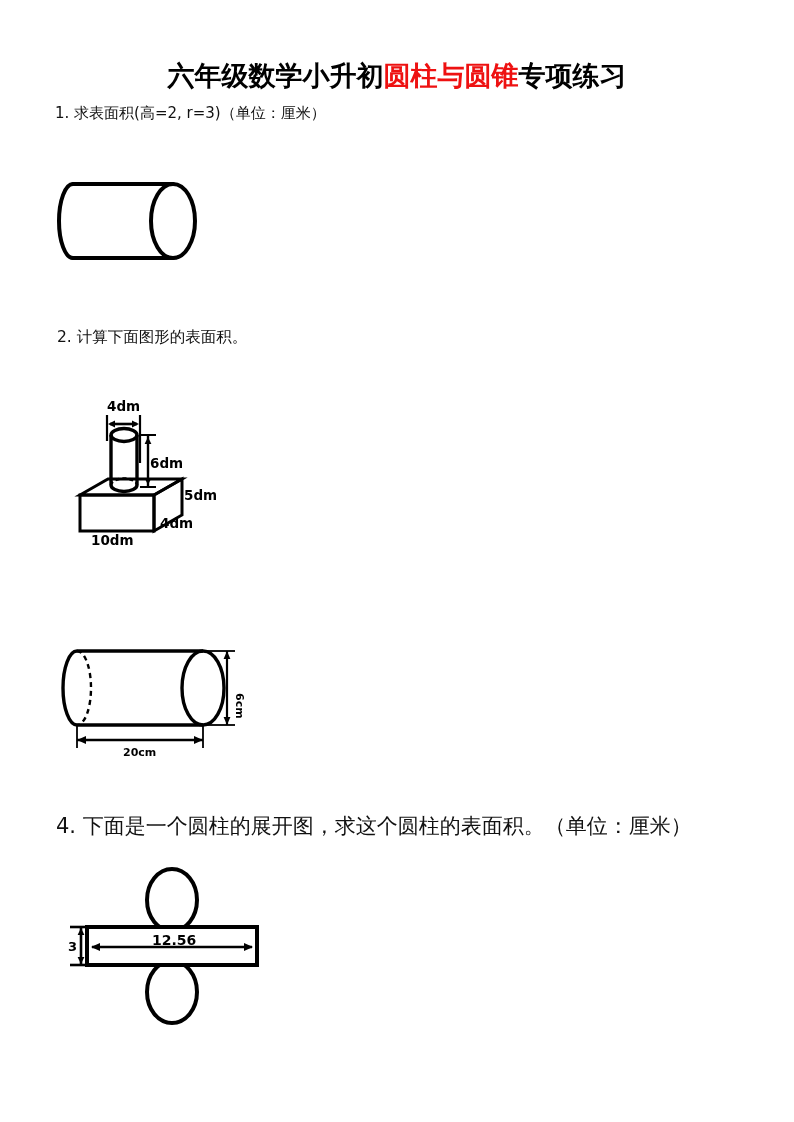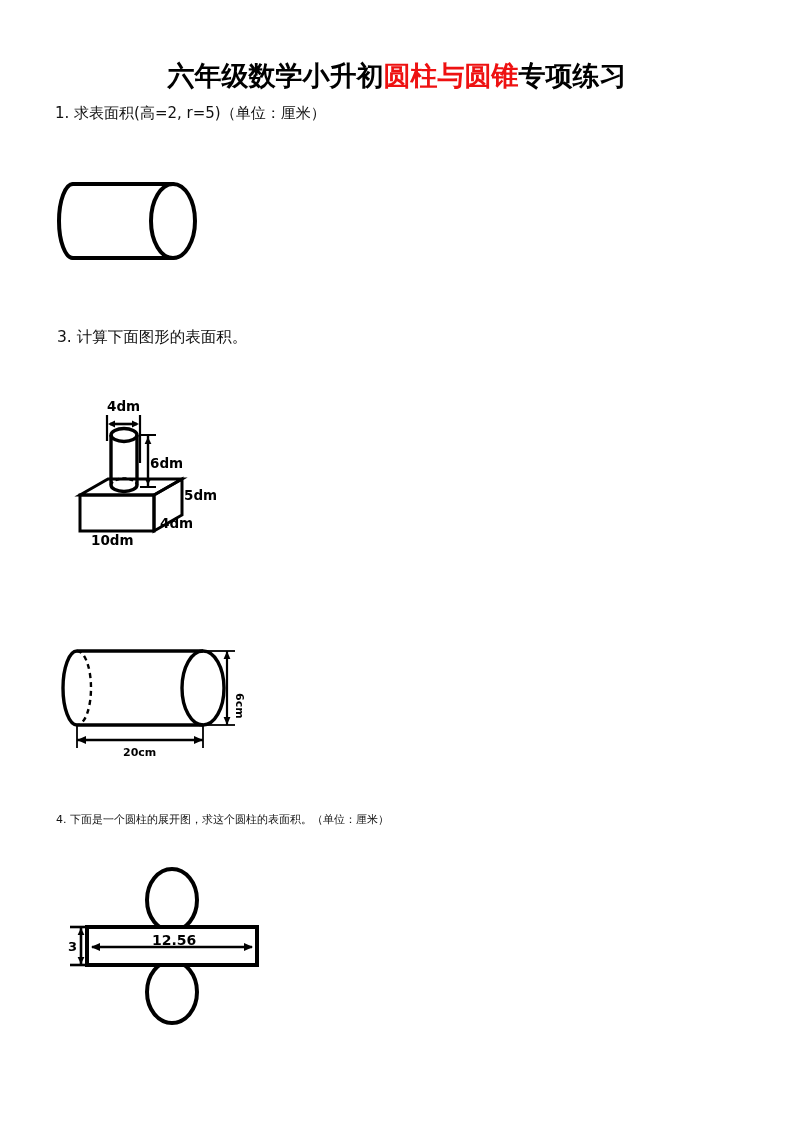--- a/index.html
+++ b/index.html
@@ -41,21 +41,21 @@
   .q {
     position: absolute;
     font-size: 15.5px;
     font-family: "DejaVu Sans", "Liberation Sans", sans-serif;
     white-space: nowrap;
     color: #111;
   }
   #q1 { left: 55px; top: 104px; font-size: 15px; }
   #q2 { left: 57px; top: 327px; font-size: 15.5px; }
   #q3 { left: 57px; top: 589px; font-size: 15.5px; }
-  #q4 { left: 56px; top: 812px; font-size: 11px; }
+  #q4 { left: 56px; top: 812px; font-size: 21px; }
 
   
   .fig { position: absolute; }
   #fig1 { left: 55px; top: 170px; width: 160px; height: 110px; }
   #fig2 { left: 64px; top: 388px; width: 180px; height: 160px; }
   #fig3 { left: 55px; top: 638px; width: 210px; height: 125px; }
   #fig4 { left: 60px; top: 862px; width: 230px; height: 165px; }
 
   svg { display: block; overflow: visible; }
   .lbl {
@@ -66,36 +66,36 @@
 </style>
 </head>
 <body>
 
 <div class="page">
 
   <div class="title">
     <span>六年级数学小升初</span><span class="hl" style="color: rgb(238, 17, 17);">圆柱与圆锥</span><span>专项练习</span>
   </div>
 
-  <div class="q" id="q1">1. 求表面积(高=2, r=5)（单位：厘米）</div>
+  <div class="q" id="q1">1. 求表面积(高=2, r=3)（单位：厘米）</div>
 
   <div class="fig" id="fig1">
     <svg width="160" height="110" viewBox="0 0 160 110">
 
       <line x1="18" y1="14" x2="118" y2="14" stroke="#000" stroke-width="4" stroke-linecap="round"></line>
 
       <line x1="18" y1="88" x2="118" y2="88" stroke="#000" stroke-width="4" stroke-linecap="round"></line>
 
       <path d="M18,14 A 14 37 0 0 0 18,88" fill="none" stroke="#000" stroke-width="4" stroke-linecap="round"></path>
 
       <ellipse cx="118" cy="51" rx="22" ry="37" fill="none" stroke="#000" stroke-width="4"></ellipse>
     </svg>
   </div>
 
-  <div class="q" id="q2">3. 计算下面图形的表面积。</div>
+  <div class="q" id="q2">2. 计算下面图形的表面积。</div>
 
   <div class="fig" id="fig2">
     <svg width="180" height="160" viewBox="0 0 180 160">
 
       <line x1="43" y1="27" x2="43" y2="53" stroke="#000" stroke-width="2.2"></line>
       <line x1="76" y1="27" x2="76" y2="75" stroke="#000" stroke-width="2.2"></line>
 
       <line x1="46" y1="36" x2="73" y2="36" stroke="#000" stroke-width="2.6"></line>
       <path d="M44,36 L51,32.4 L51,39.6 Z" fill="#000"></path>
       <path d="M75,36 L68,32.4 L68,39.6 Z" fill="#000"></path>

